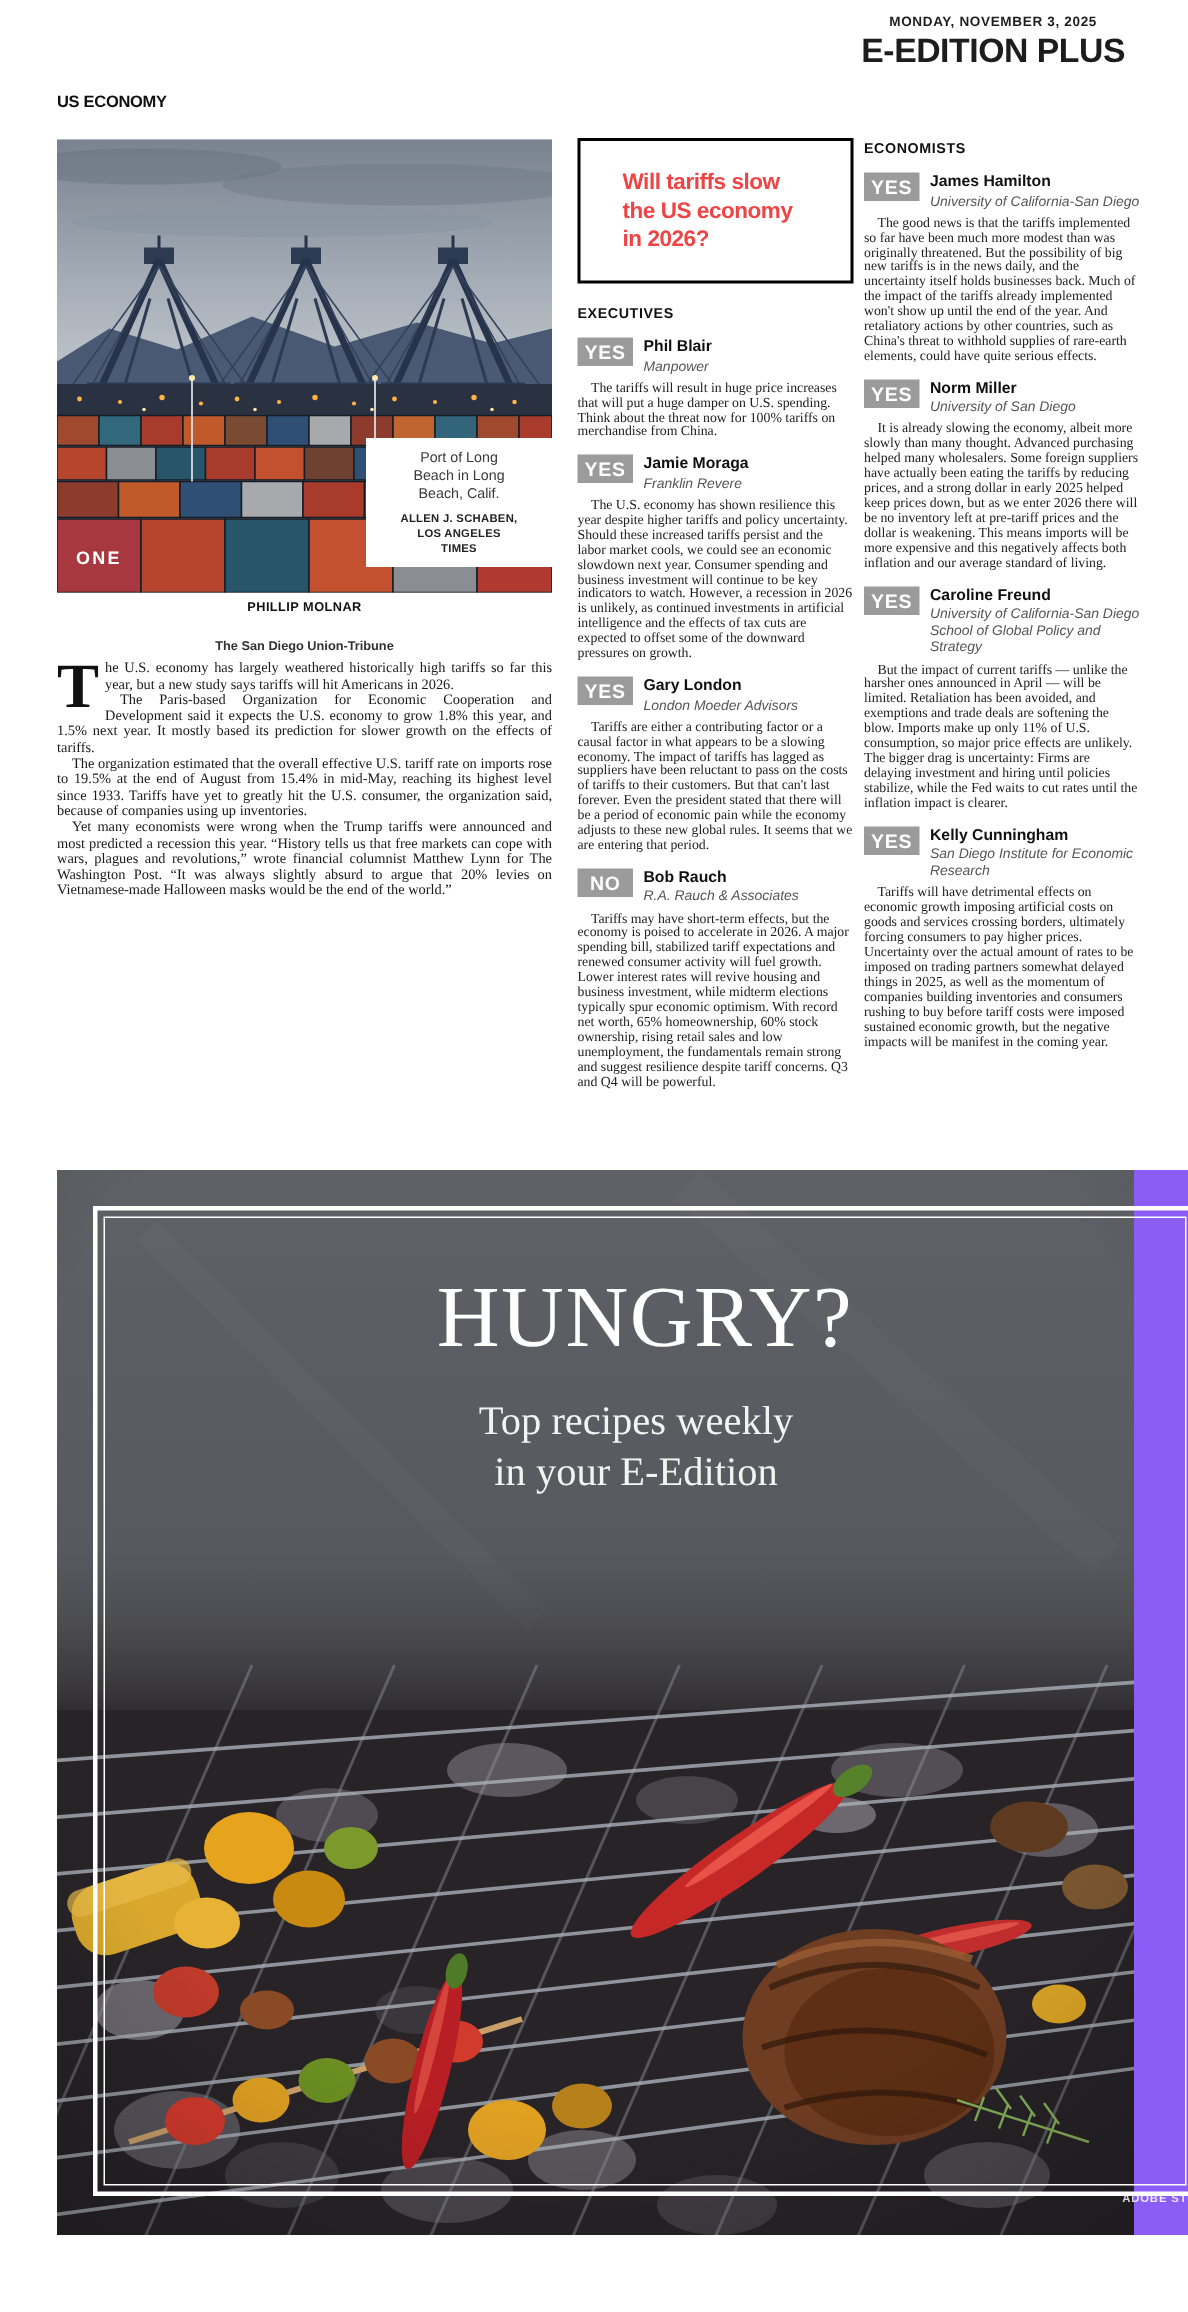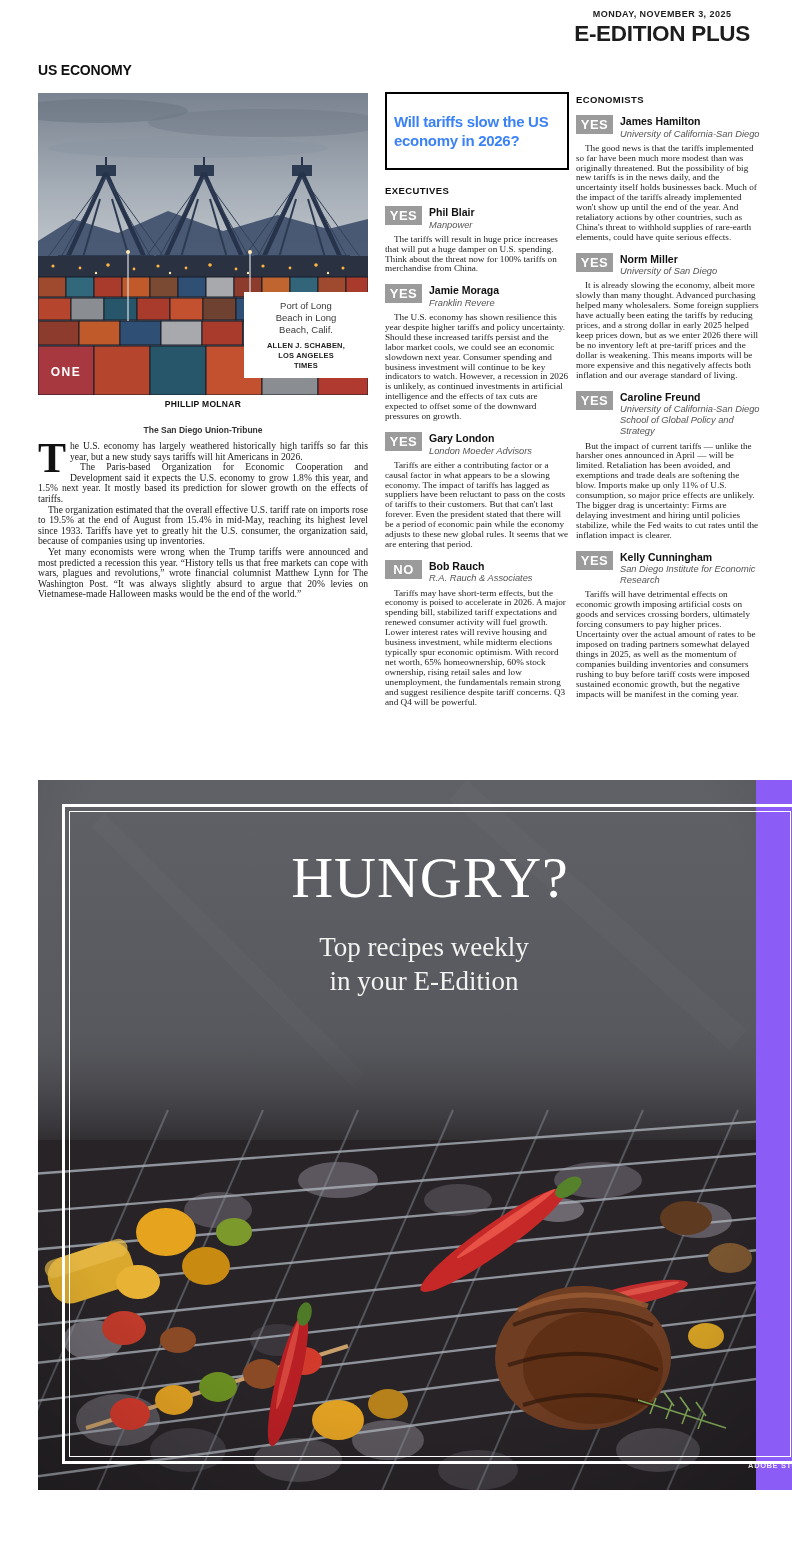--- a/index.html
+++ b/index.html
@@ -4,21 +4,21 @@
 <style>
   html,body{margin:0;padding:0;background:#ffffff;}
   .page{position:relative;width:792px;height:1541px;background:#fff;overflow:hidden;
         font-family:"Liberation Sans",sans-serif;color:#1a1a1a;}
 
   
   .masthead{position:absolute;top:9px;right:42px;text-align:center;}
   .masthead-date{font-size:9px;font-weight:bold;letter-spacing:.45px;color:#1d1d1d;}
   .masthead-title{font-size:22.5px;font-weight:bold;letter-spacing:-.3px;color:#1d1d1d;margin-top:2px;}
 
-  .section-label{position:absolute;left:38px;top:62px;font-size:14px;font-weight:bold;
+  .section-label{position:absolute;left:38px;top:62px;font-size:11px;font-weight:bold;
                  letter-spacing:-.2px;color:#0f0f0f;}
 
   
   .col-left{position:absolute;left:38px;top:93px;width:330px;}
   .photo{position:relative;width:330px;height:302px;background:#8b93a0;}
   .photo svg{display:block;}
   .caption{position:absolute;right:0;bottom:17px;width:124px;background:#fff;
            padding:8px 22px 7px;text-align:center;box-sizing:border-box;}
   .caption-text{font-size:9.5px;line-height:1.3;color:#3a3a3a;}
   .caption-credit{font-size:7.5px;font-weight:bold;letter-spacing:.2px;color:#222;margin-top:4px;line-height:1.35;}
@@ -36,22 +36,22 @@
              line-height:10.6px;text-align:justify;color:#191919;}
   .body-copy p{margin:0;text-indent:10px;}
   .body-copy p.p-first{text-indent:0;}
   .dropcap{float:left;font-family:"Liberation Serif",serif;font-weight:bold;font-size:42px;
            line-height:30px;padding:2px 4px 0 0;color:#111;}
 
   
   .col-mid{position:absolute;left:385px;top:92px;width:184px;}
   .col-right{position:absolute;left:576px;top:92px;width:184px;}
 
-  .question-box{border:2.5px solid #000;box-sizing:border-box;padding:18px 7px;
-                font-size:15px;font-weight:bold;line-height:19px;letter-spacing:-.3px;color:#3b82f6;}
+  .question-box{border:2.5px solid #000;box-sizing:border-box;padding:18px 28px;
+                font-size:15px;font-weight:bold;line-height:19px;letter-spacing:-.3px;color:#ef4444;}
   .group-label{font-size:9.5px;font-weight:bold;letter-spacing:.4px;color:#101010;margin-top:15px;}
   .col-right .group-label{margin-top:2px;}
   .entry{margin-top:10px;}
   .entry-head{display:flex;gap:7px;align-items:flex-start;}
   .badge{flex:0 0 auto;width:37px;height:19px;background:#9b9b9b;color:#fff;font-weight:bold;
          font-size:13px;letter-spacing:.5px;display:flex;align-items:center;justify-content:center;}
   .who{min-width:0;}
   .name{font-size:10.5px;font-weight:bold;line-height:1.1;color:#101010;padding-top:1px;}
   .org{font-size:9.3px;font-style:italic;color:#555;line-height:1.2;margin-top:1px;}
   .entry-text{margin:4px 0 0;font-family:"Liberation Serif",serif;font-size:9.2px;

